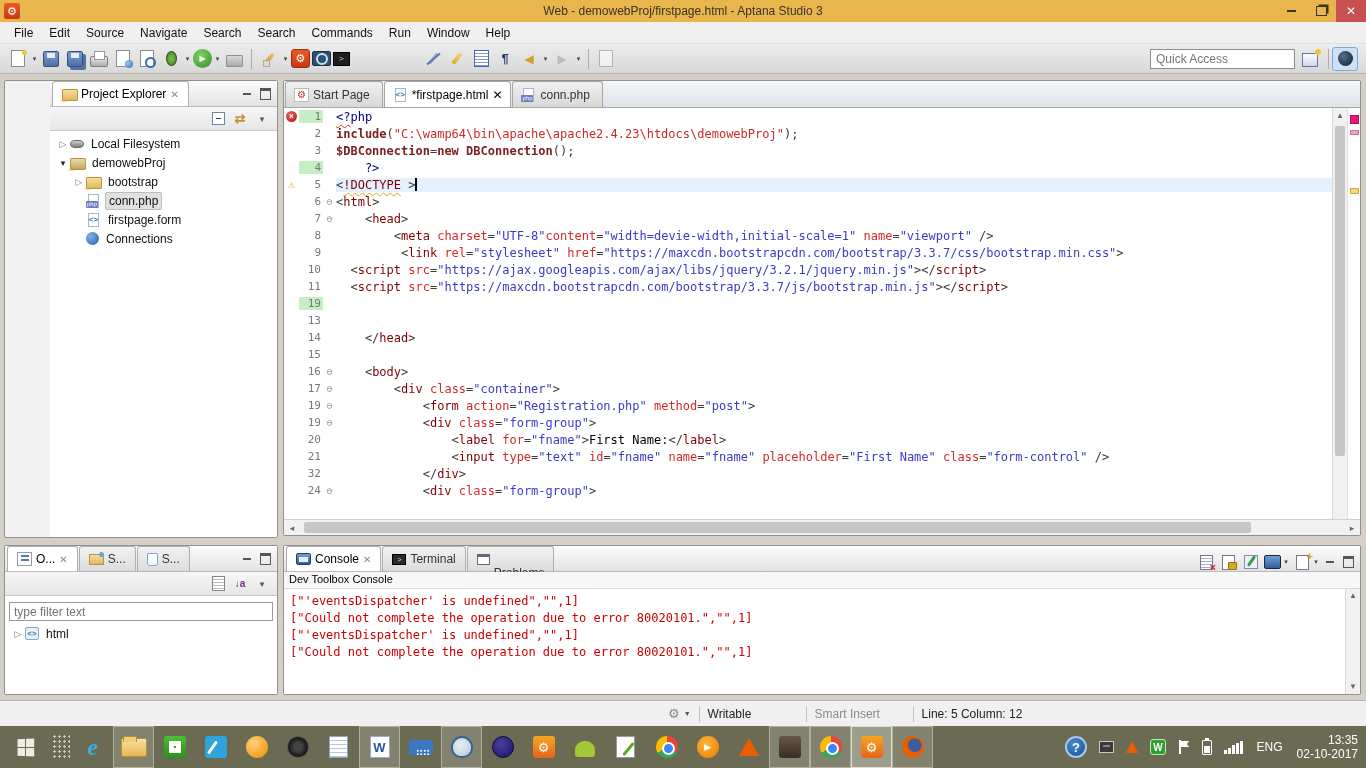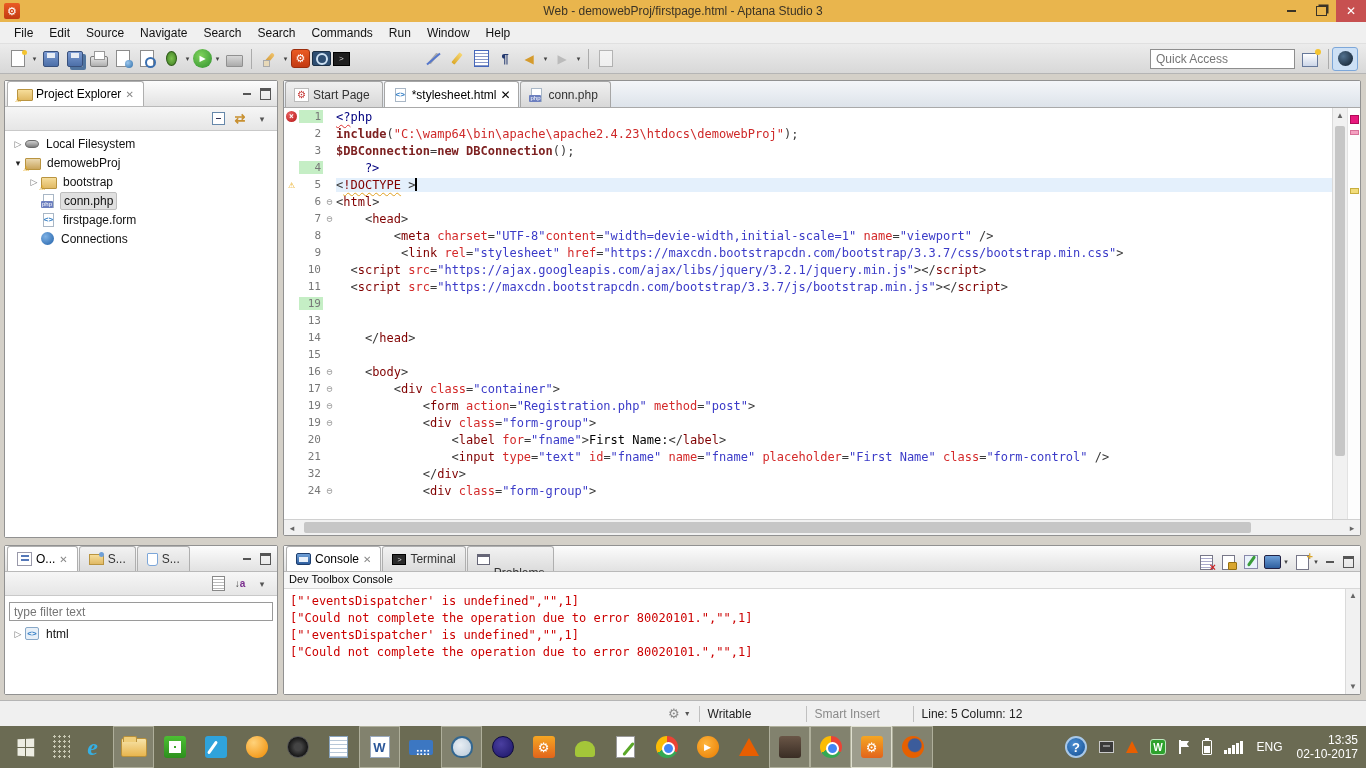--- a/index.html
+++ b/index.html
@@ -61,21 +61,21 @@
   .persp-open{width:22px;height:20px;position:relative;margin:0 4px;}
   .persp-open::before{content:"";position:absolute;left:3px;top:4px;width:14px;height:12px;background:linear-gradient(#FFF,#CCD6E8);border:1px solid #66789A;}
   .persp-open::after{content:"";position:absolute;right:0;top:0;width:6px;height:6px;background:#F4C430;border-radius:50%;}
   .persp-sep{width:1px;height:20px;background:#ABABAB;margin:0 3px;}
   .persp-web{width:26px;height:24px;background:#CDE0F5;border:1px solid #7DA7D9;border-radius:3px;display:flex;align-items:center;justify-content:center;margin-right:2px;}
   .persp-web::after{content:"";width:15px;height:15px;border-radius:50%;background:radial-gradient(circle at 35% 35%,#51718F,#0E1A28);}
 
   
   .workbench { position:absolute; top:75px; left:0; right:0; height:625px; background:#D4D0C8; }
   .panel { position:absolute; background:#F2F2F2; border:1px solid #919191; border-radius:2px; display:flex; flex-direction:column; }
-  .explorer { left:4px; top:5px; width:274px; height:458px; }
+  .explorer { left:4px; top:5px; width:274px; height:458px;padding-left:45px; }
   .outlinep { left:4px; top:470px; width:274px; height:150px; }
   .editorp  { left:283px; top:5px; right:5px; height:456px; }
   .consolep { left:283px; top:470px; right:5px; height:150px; }
 
   .tabbar { height:26px; background:linear-gradient(#FCFCFC,#E2E2E2); display:flex; align-items:flex-end; border-bottom:1px solid #B9B9B9; padding-left:2px; }
   .tab { height:25px; display:flex; align-items:center; padding:0 9px; border:1px solid #AFAFAF; border-bottom:none; border-radius:3px 3px 0 0; margin-right:1px; color:#333; background:linear-gradient(#F2F2F2,#DCDCDC); white-space:nowrap; }
   .tab.active { background:#FFF; font-weight:normal; color:#000; }
   .tab .tx { margin-left:4px; color:#888; font-size:10px; }
   .panel-btns { margin-left:auto; display:flex; align-items:center; padding-right:4px; height:100%; }
   .pbtn { width:16px; height:16px; display:flex; align-items:center; justify-content:center; margin-left:2px; }
@@ -409,21 +409,21 @@
   </div>
 
   <div class="panel editorp">
     <div class="etabbar" id="editor-tabs">
         <div class="etab">
           <span class="fico startpage"></span>
           <span class="lbl">Start Page</span>
         </div>
         <div class="etab active">
           <span class="fico html"></span>
-          <span class="lbl">*stylesheet.html</span>
+          <span class="lbl">*firstpage.html</span>
           <span class="tx">✕</span>
         </div>
         <div class="etab">
           <span class="fico php"></span>
           <span class="lbl">conn.php</span>
         </div>
       </div>
     <div class="ebody">
       <div class="lines" id="editor-lines">
           <div class="eline">

